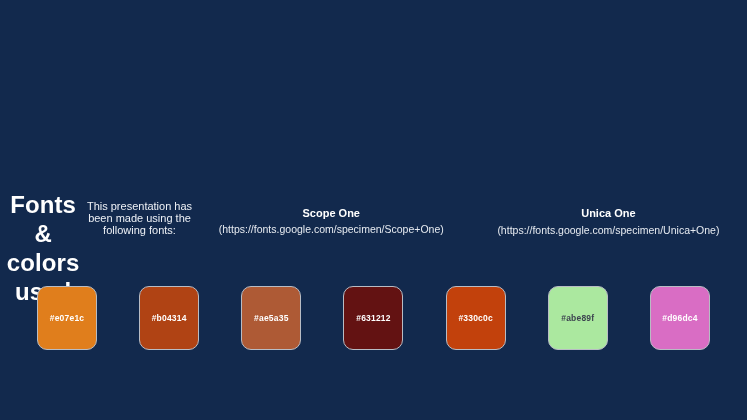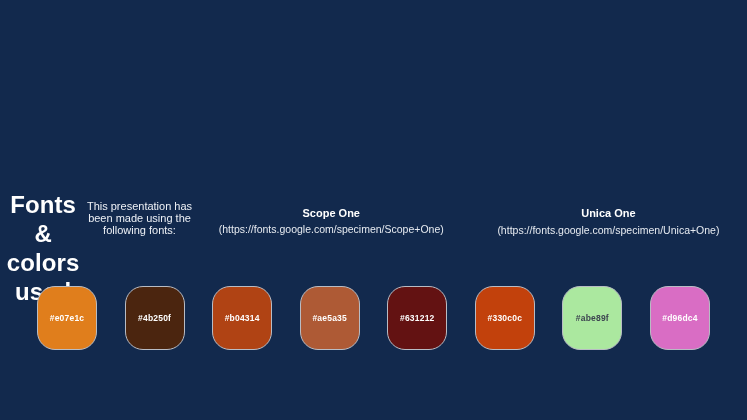--- a/index.html
+++ b/index.html
@@ -61,21 +61,21 @@
     right: 37px;
     top: 286px;
     height: 64px;
     display: flex;
     justify-content: space-between;
     align-items: stretch;
   }
   .swatch {
     width: 60px;
     height: 64px;
-    border-radius: 18px;
+    border-radius: 10px;
     border: 1.5px solid #b8bcc4;
     box-sizing: border-box;
     display: flex;
     align-items: center;
     justify-content: center;
   }
   .swatch-label {
     font-size: 8.5px;
     font-weight: bold;
     letter-spacing: 0.2px;
@@ -99,23 +99,20 @@
 
   <div class="font-block first">
     <div class="font-name">Unica One</div>
     <div class="font-url">(https://fonts.google.com/specimen/Unica+One)</div>
   </div>
 
   <div class="swatch-row">
     <div class="swatch" style="background: rgb(224, 126, 28);">
       <span class="swatch-label" style="color: rgb(255, 255, 255);">#e07e1c</span>
     </div>
-    <div class="swatch" style="background: rgb(75, 37, 15);">
-      <span class="swatch-label" style="color: rgb(255, 255, 255);">#4b250f</span>
-    </div>
     <div class="swatch" style="background: rgb(176, 67, 20);">
       <span class="swatch-label" style="color: rgb(255, 255, 255);">#b04314</span>
     </div>
     <div class="swatch" style="background: rgb(174, 90, 53);">
       <span class="swatch-label" style="color: rgb(255, 255, 255);">#ae5a35</span>
     </div>
     <div class="swatch" style="background: rgb(99, 18, 18);">
       <span class="swatch-label" style="color: rgb(255, 255, 255);">#631212</span>
     </div>
     <div class="swatch" style="background: #c2410c;">

